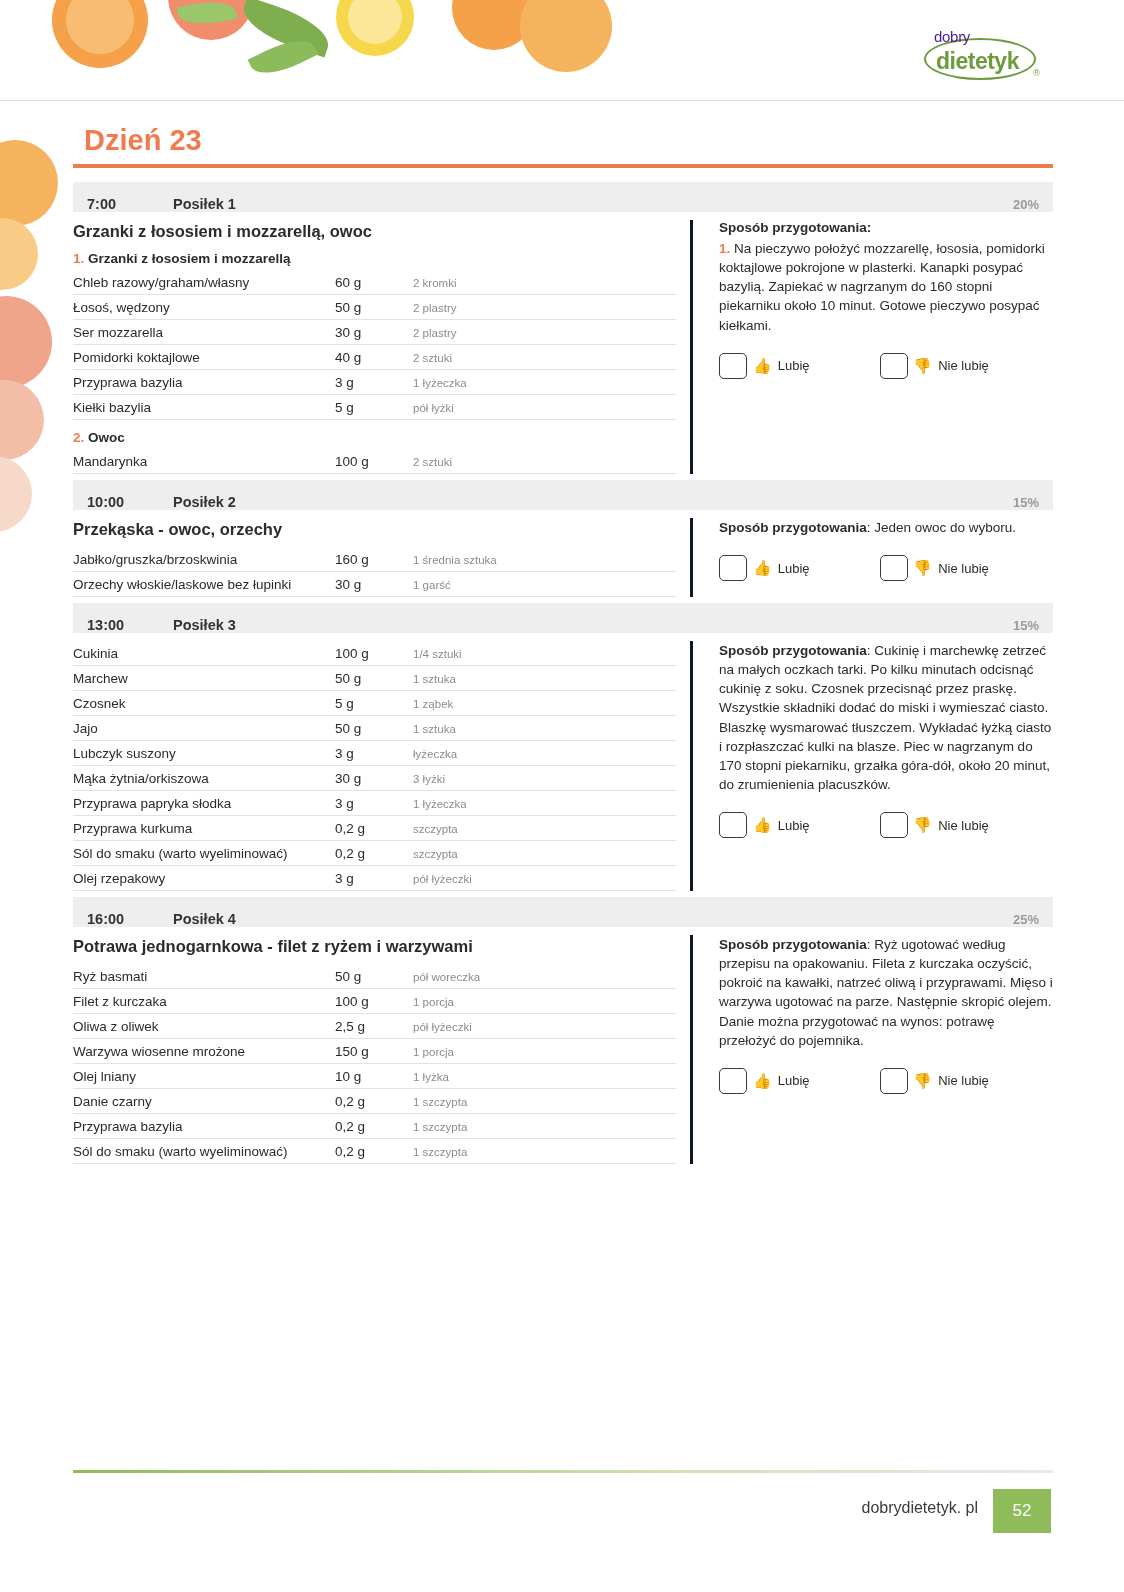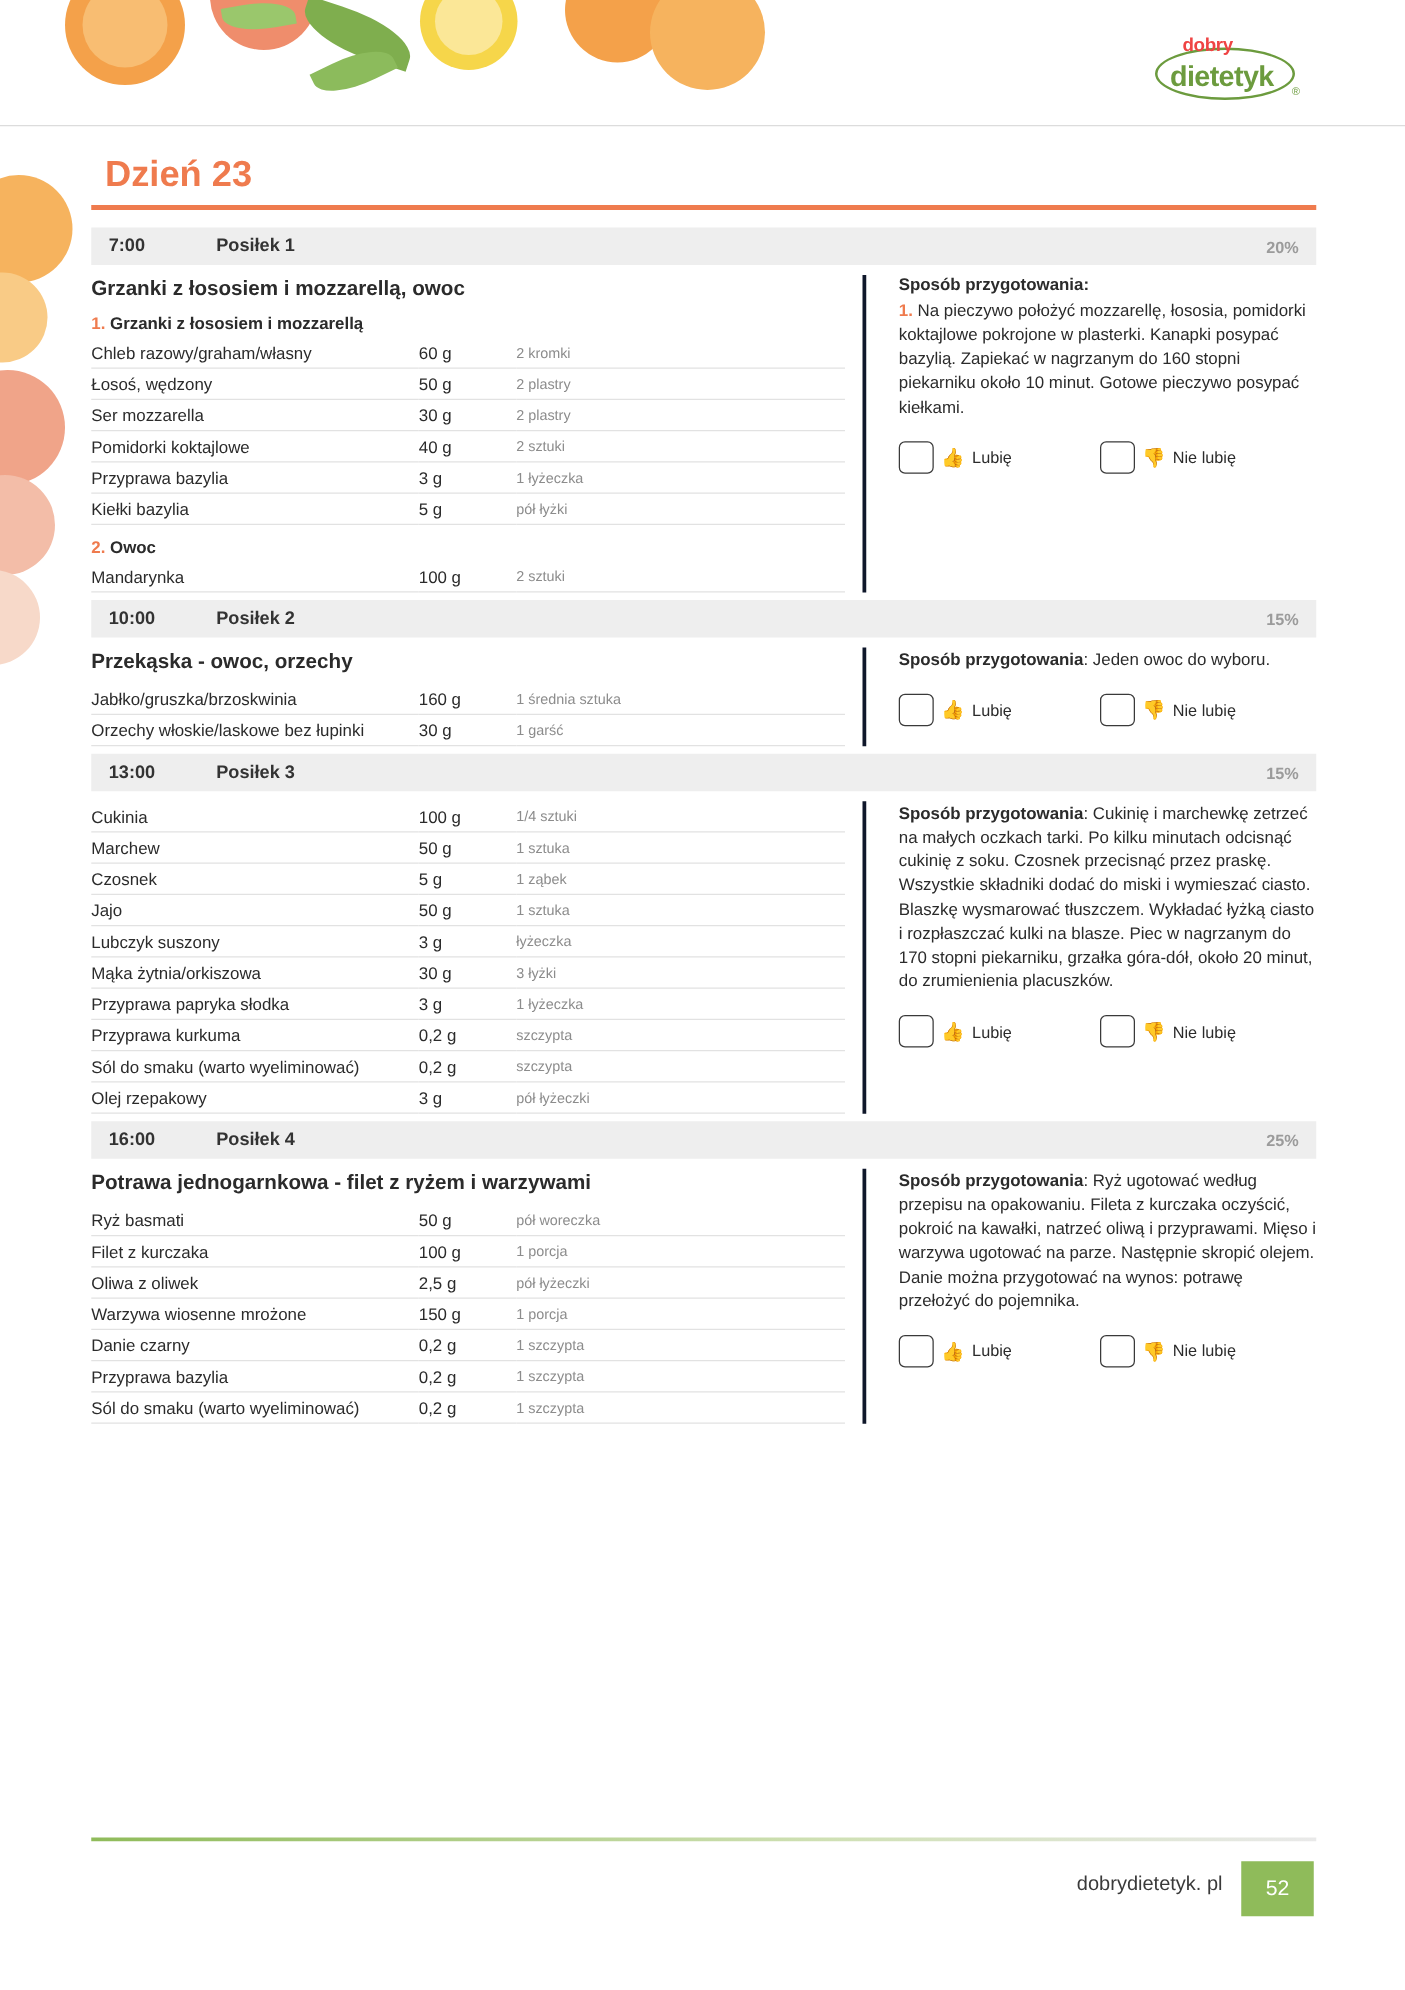--- a/index.html
+++ b/index.html
@@ -56,24 +56,24 @@
   .logo-oval {
     position: absolute;
     left: 12px; top: 20px;
     width: 112px; height: 42px;
     border: 2px solid #6c9b3e;
     border-radius: 50%;
     background: #ffffff;
   }
   .logo-top {
     position: absolute;
-    left: 34px; top: 10px;
+    left: 22px; top: 10px;
     font-size: 15px;
-    font-weight: bold;
-    color: #ef4444;
+    font-weight: normal;
+    color: #4c1d95;
     letter-spacing: -0.3px;
   }
   .logo-main {
     position: absolute;
     left: 24px; top: 30px;
     font-size: 23px;
     font-weight: bold;
     color: #6c9b3e;
     letter-spacing: -0.5px;
   }
@@ -104,21 +104,21 @@
     position: absolute;
     left: 73px; top: 176px;
     width: 980px;
   }
 
   
   .meal-bar {
     height: 30px;
     background: #eeeeee;
     display: flex;
-    align-items: center;
+    align-items: flex-end;
     padding: 0 14px;
     margin-top: 6px;
   }
   .meal-time {
     font-size: 14.5px;
     font-weight: bold;
     color: #333;
     width: 86px;
   }
   .meal-name {
@@ -521,20 +521,25 @@
           <td class="ing-name">Oliwa z oliwek</td>
           <td class="ing-amt">2,5 g</td>
           <td class="ing-note">pół łyżeczki</td>
         </tr>
         <tr>
           <td class="ing-name">Warzywa wiosenne mrożone</td>
           <td class="ing-amt">150 g</td>
           <td class="ing-note">1 porcja</td>
         </tr>
         <tr>
+          <td class="ing-name">Olej lniany</td>
+          <td class="ing-amt">10 g</td>
+          <td class="ing-note">1 łyżka</td>
+        </tr>
+        <tr>
           <td class="ing-name">Danie czarny</td>
           <td class="ing-amt">0,2 g</td>
           <td class="ing-note">1 szczypta</td>
         </tr>
         <tr>
           <td class="ing-name">Przyprawa bazylia</td>
           <td class="ing-amt">0,2 g</td>
           <td class="ing-note">1 szczypta</td>
         </tr>
         <tr>

